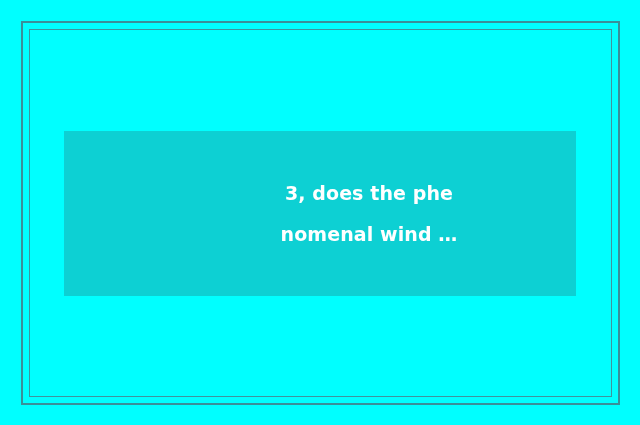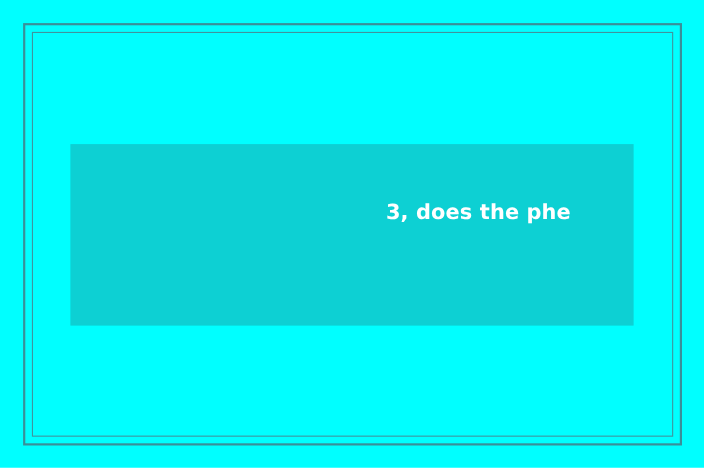--- a/index.html
+++ b/index.html
@@ -58,30 +58,31 @@
     width: 300px;
   }
   .caption-line {
     color: #ffffff;
     font-family: "DejaVu Sans", sans-serif;
     font-size: 19px;
     font-weight: bold;
     line-height: 41px;
     letter-spacing: 0.1px;
     white-space: pre;
-    text-align: right;
+    text-align: center;
   }
 </style>
 </head>
 <body>
 
 <div id="stage">
 
   <div class="frame" id="frame-outer"></div>
   <div class="frame" id="frame-inner"></div>
 
   <div id="content-panel">
     <div id="caption-block">
       <div class="caption-line">3, does the phe</div>
+      <div class="caption-line">nomenal wind …</div>
     </div>
   </div>
 
 </div>
 
 </body></html>

